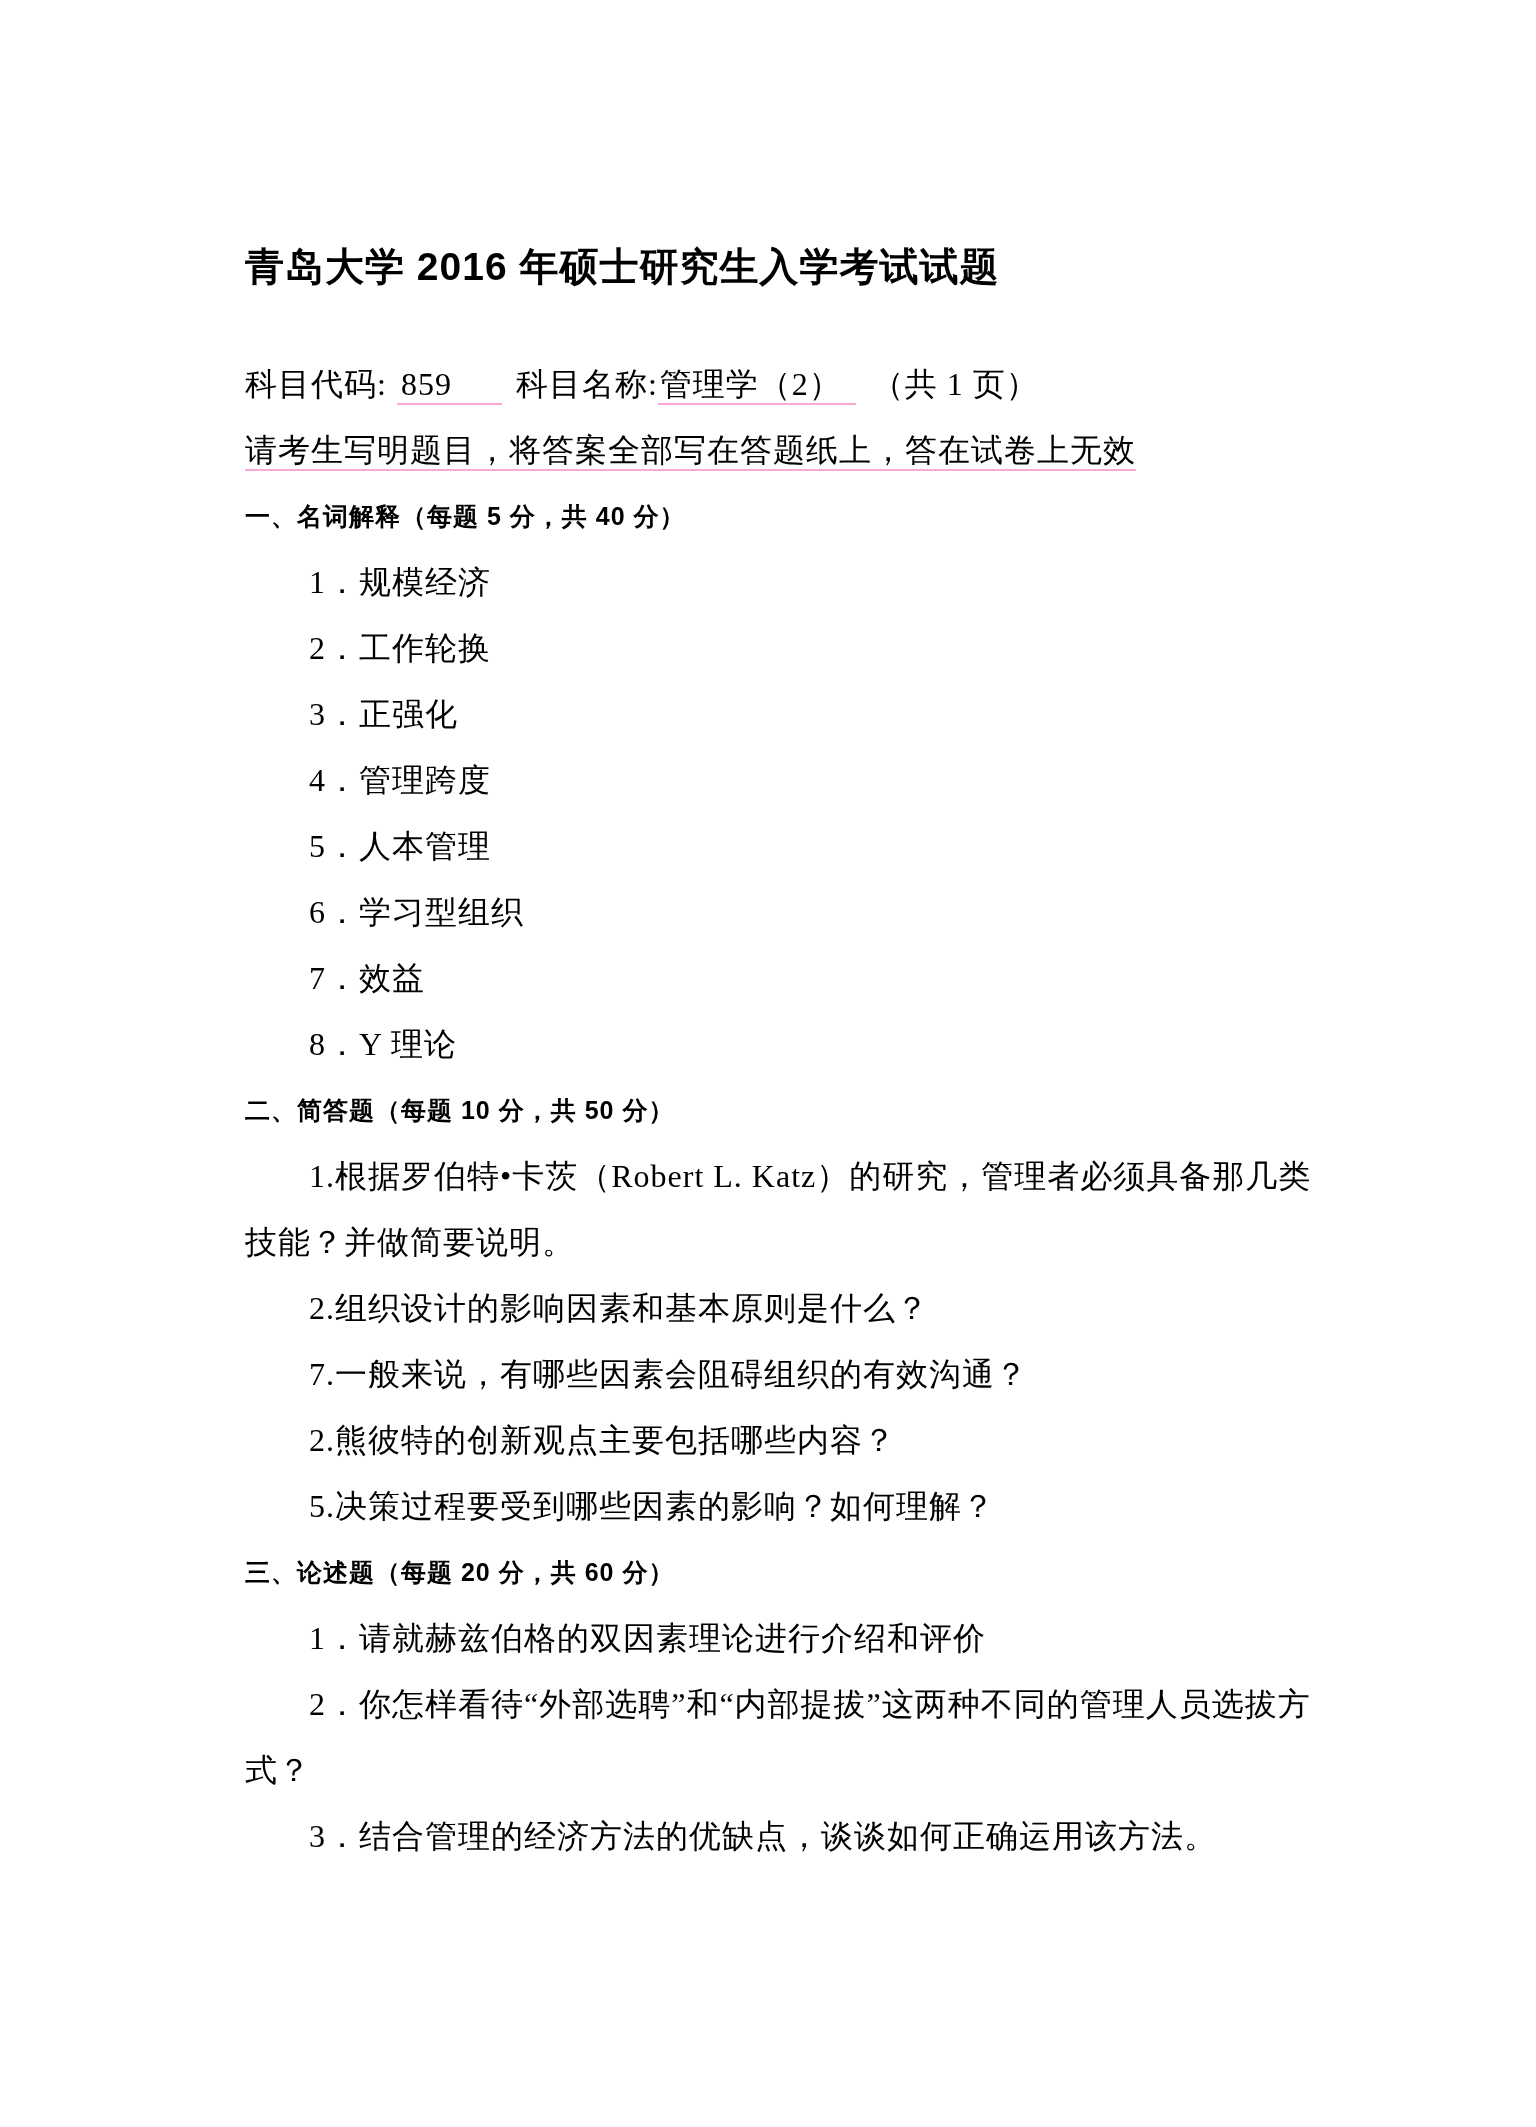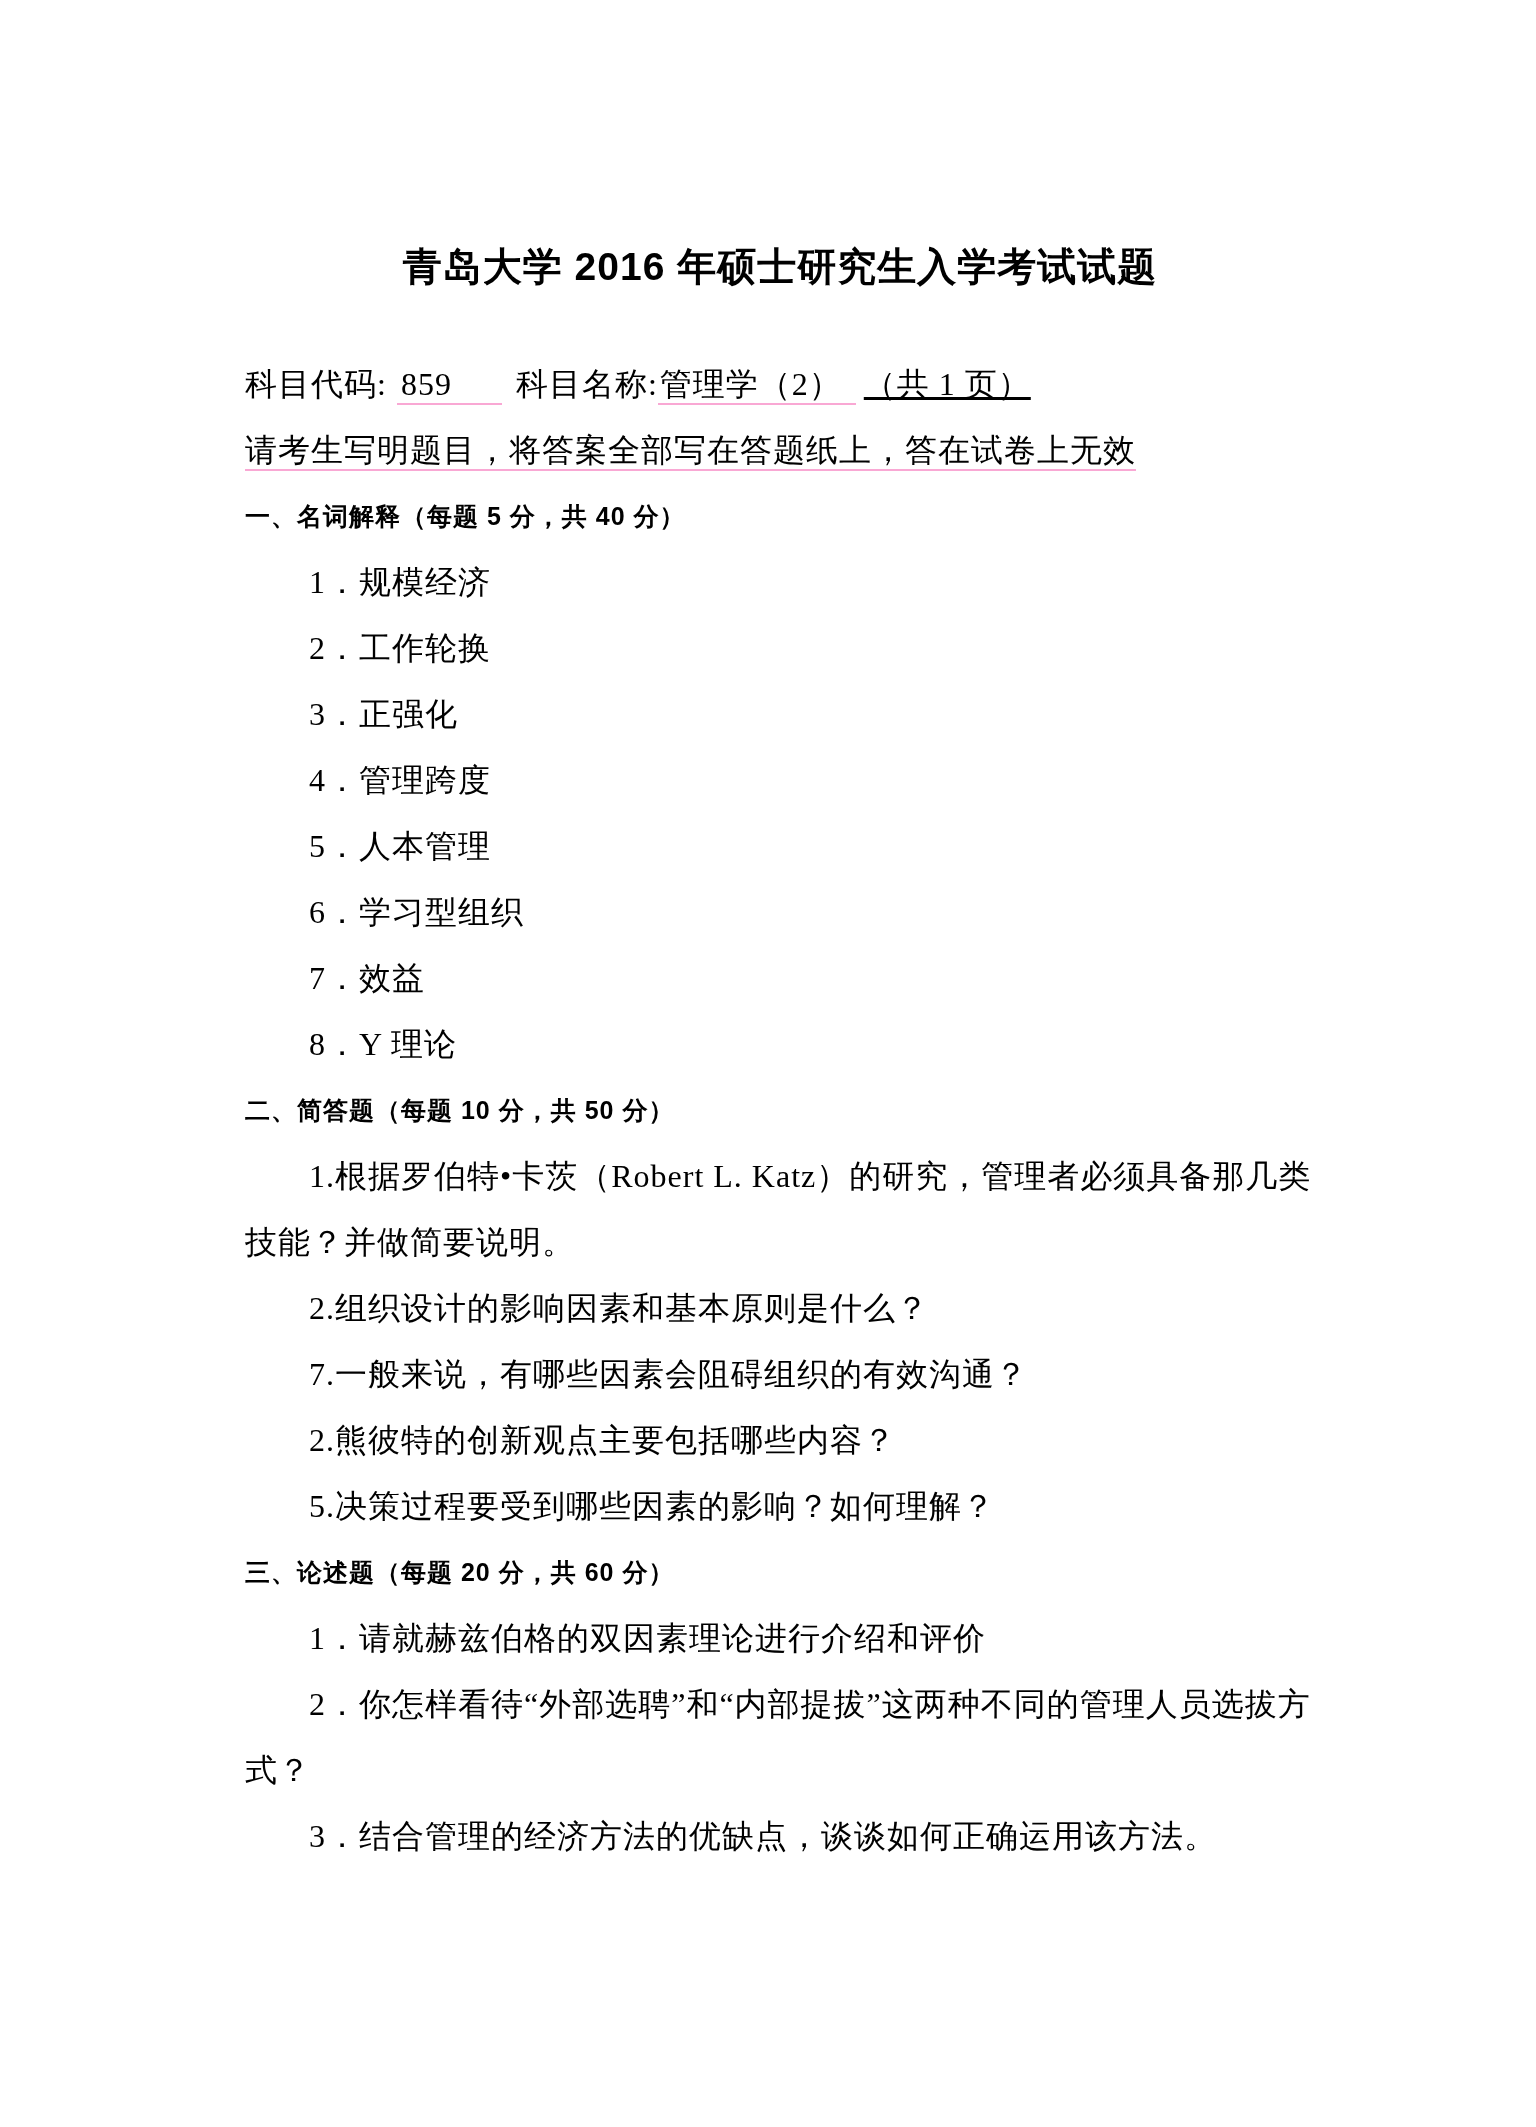--- a/index.html
+++ b/index.html
@@ -11,21 +11,20 @@
     position: relative;
     width: 1536px;
     height: 2127px;
     background: #ffffff;
     color: #000000;
     overflow: hidden;
     font-family: "Liberation Serif", "DejaVu Serif", serif;
   }
   .title {
     margin: 243px 221px 61px 245px;
-    text-align: center;
     font-family: "Liberation Sans", "DejaVu Sans", sans-serif;
     font-size: 39px;
     font-weight: bold;
     line-height: 47px;
     letter-spacing: 1px;
   }
   .content {
     margin: 0 221px 0 245px;
     font-size: 32px;
     line-height: 66px;
@@ -49,21 +48,21 @@
   .code-value {
     margin-left: 10px;
     padding-left: 4px;
     padding-right: 50px;
   }
   .name-label { margin-left: 14px; }
   .name-value {
     padding-left: 2px;
     padding-right: 14px;
   }
-  .pages-note { margin-left: 8px; text-decoration: underline; }
+  .pages-note { margin-left: 16px; }
   .notice-line { padding-left: 74px; }
   .item { text-indent: 64px; }
 </style>
 </head>
 <body>
 
 <div class="page">
 
   <h1 class="title">青岛大学 2016 年硕士研究生入学考试试题</h1>
 

